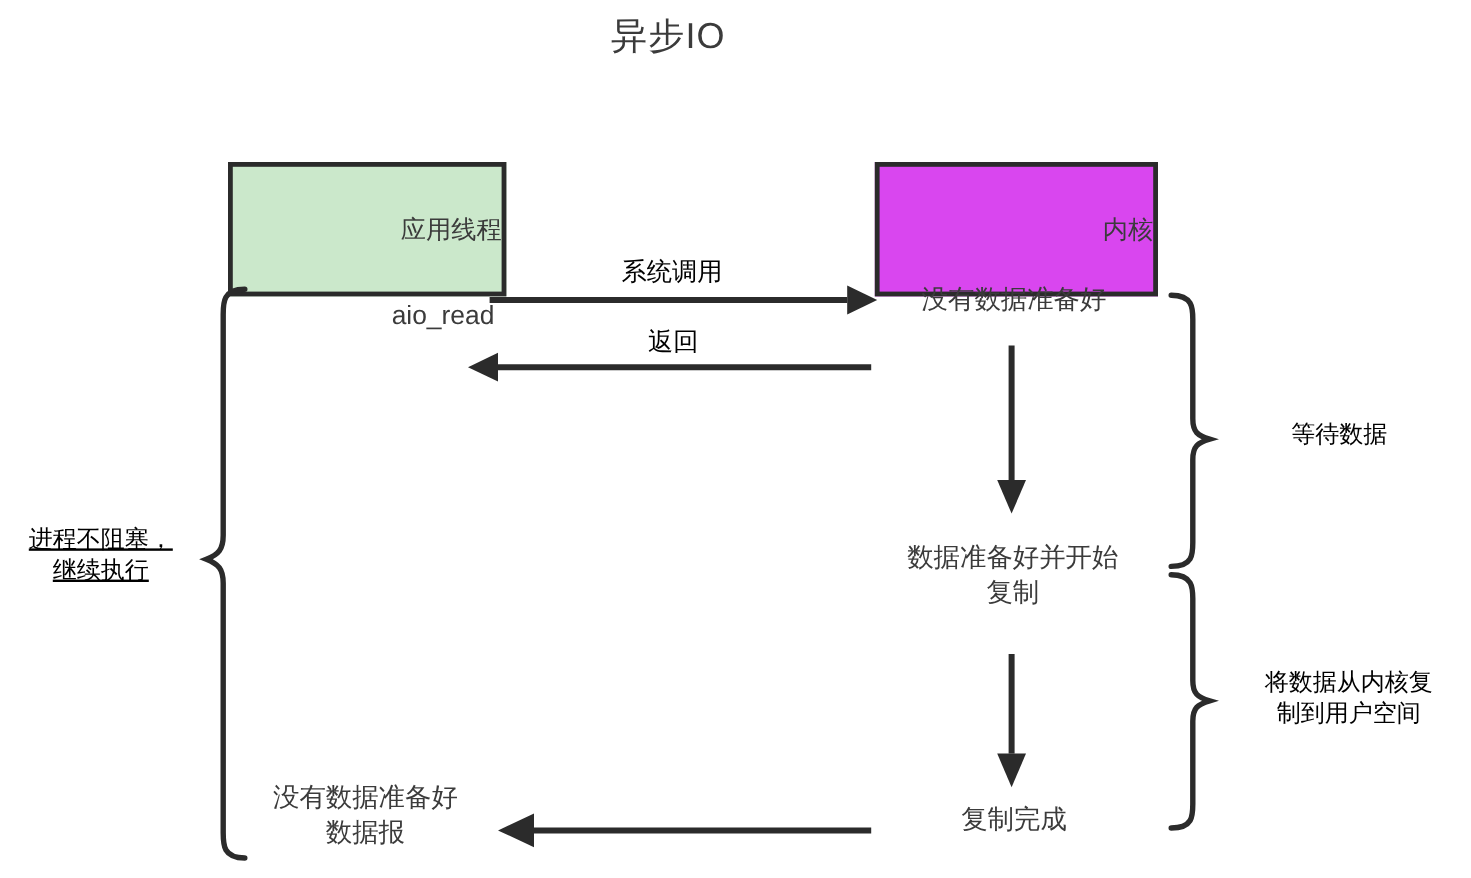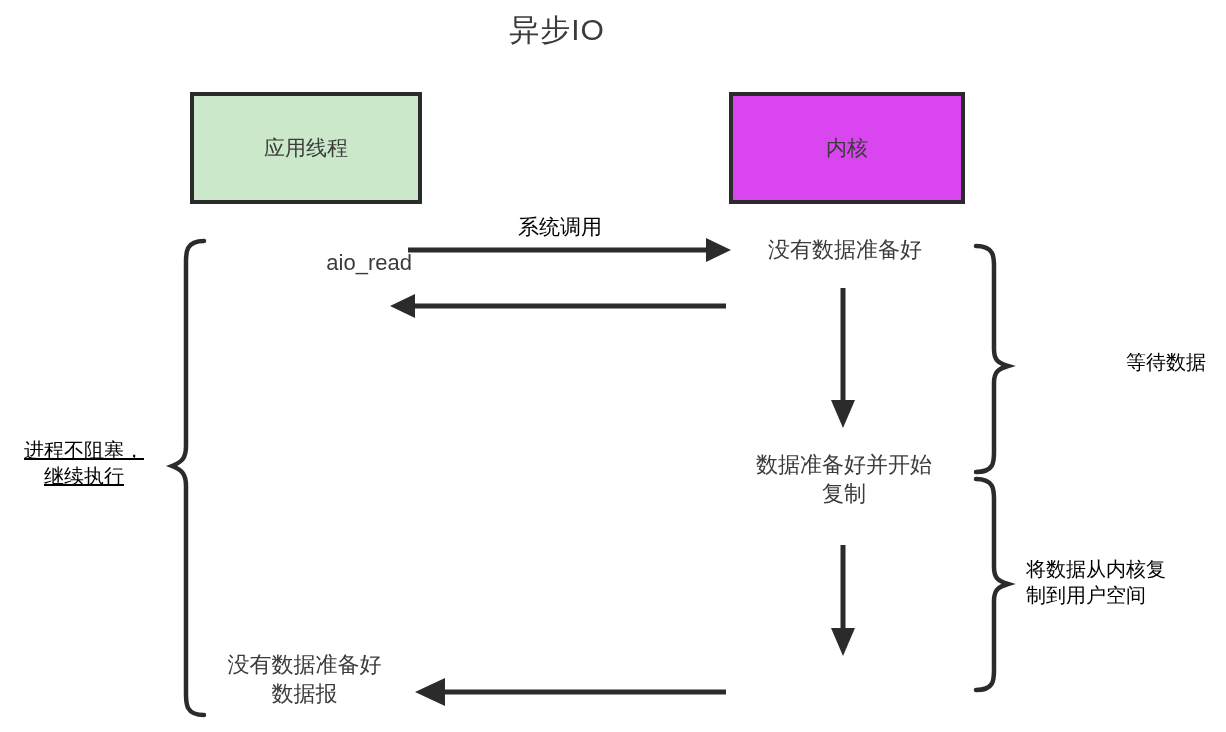--- a/index.html
+++ b/index.html
@@ -31,23 +31,24 @@
     letter-spacing: 1px;
     font-weight: 400;
   }
 
   
   .box {
     box-sizing: border-box;
     border: 4px solid #2b2b2b;
     display: flex;
     align-items: center;
-    justify-content: center;
+    justify-content: flex-end;
     font-size: 21px;
     color: #3b3b3b;
+    margin-top: 43px;
   }
   #box-app {
     left: 190px;
     top: 92px;
     width: 232px;
     height: 112px;
     background: #cbe8cb;
   }
   #box-kernel {
     left: 729px;
@@ -159,29 +160,31 @@
     </g>
   </svg>
 
   <div class="abs node-text" style="left:200px; top:248px; width:212px;text-align:right;">aio_read</div>
 
   <div class="abs node-text" style="left:720px; top:235px; width:250px;">没有数据准备好</div>
 
   <div class="abs node-text" style="left:715px; top:450px; width:258px;">数据准备好并开始
 复制</div>
 
+  <div class="abs node-text" style="left:720px; top:668px; width:250px;">复制完成</div>
 
   <div class="abs node-text" style="left:197px; top:650px; width:215px;">没有数据准备好
 数据报</div>
 
   <div class="abs small-label" style="left:436px; top:213px; width:248px; font-size:21px;">系统调用</div>
 
+  <div class="abs small-label" style="left:466px; top:272px; width:190px; font-size:21px;">返回</div>
 
 
   <div class="abs small-label" style="left:0px; top:437px; width:168px; font-size:20px;text-decoration:underline;">进程不阻塞，
 继续执行</div>
 
-  <div class="abs small-label" style="left:1026px; top:349px; width:180px; text-align:right; font-size:20px;">等待数据</div>
+  <div class="abs small-label" style="left:1026px; top:349px; width:180px; text-align:center; font-size:20px;">等待数据</div>
 
-  <div class="abs small-label" style="left:1026px; top:556px; width:196px; text-align:left; font-size:20px;">将数据从内核复
+  <div class="abs small-label" style="left:1026px; top:556px; width:196px; text-align:center; font-size:20px;">将数据从内核复
 制到用户空间</div>
 
 </div>
 
 </body></html>

